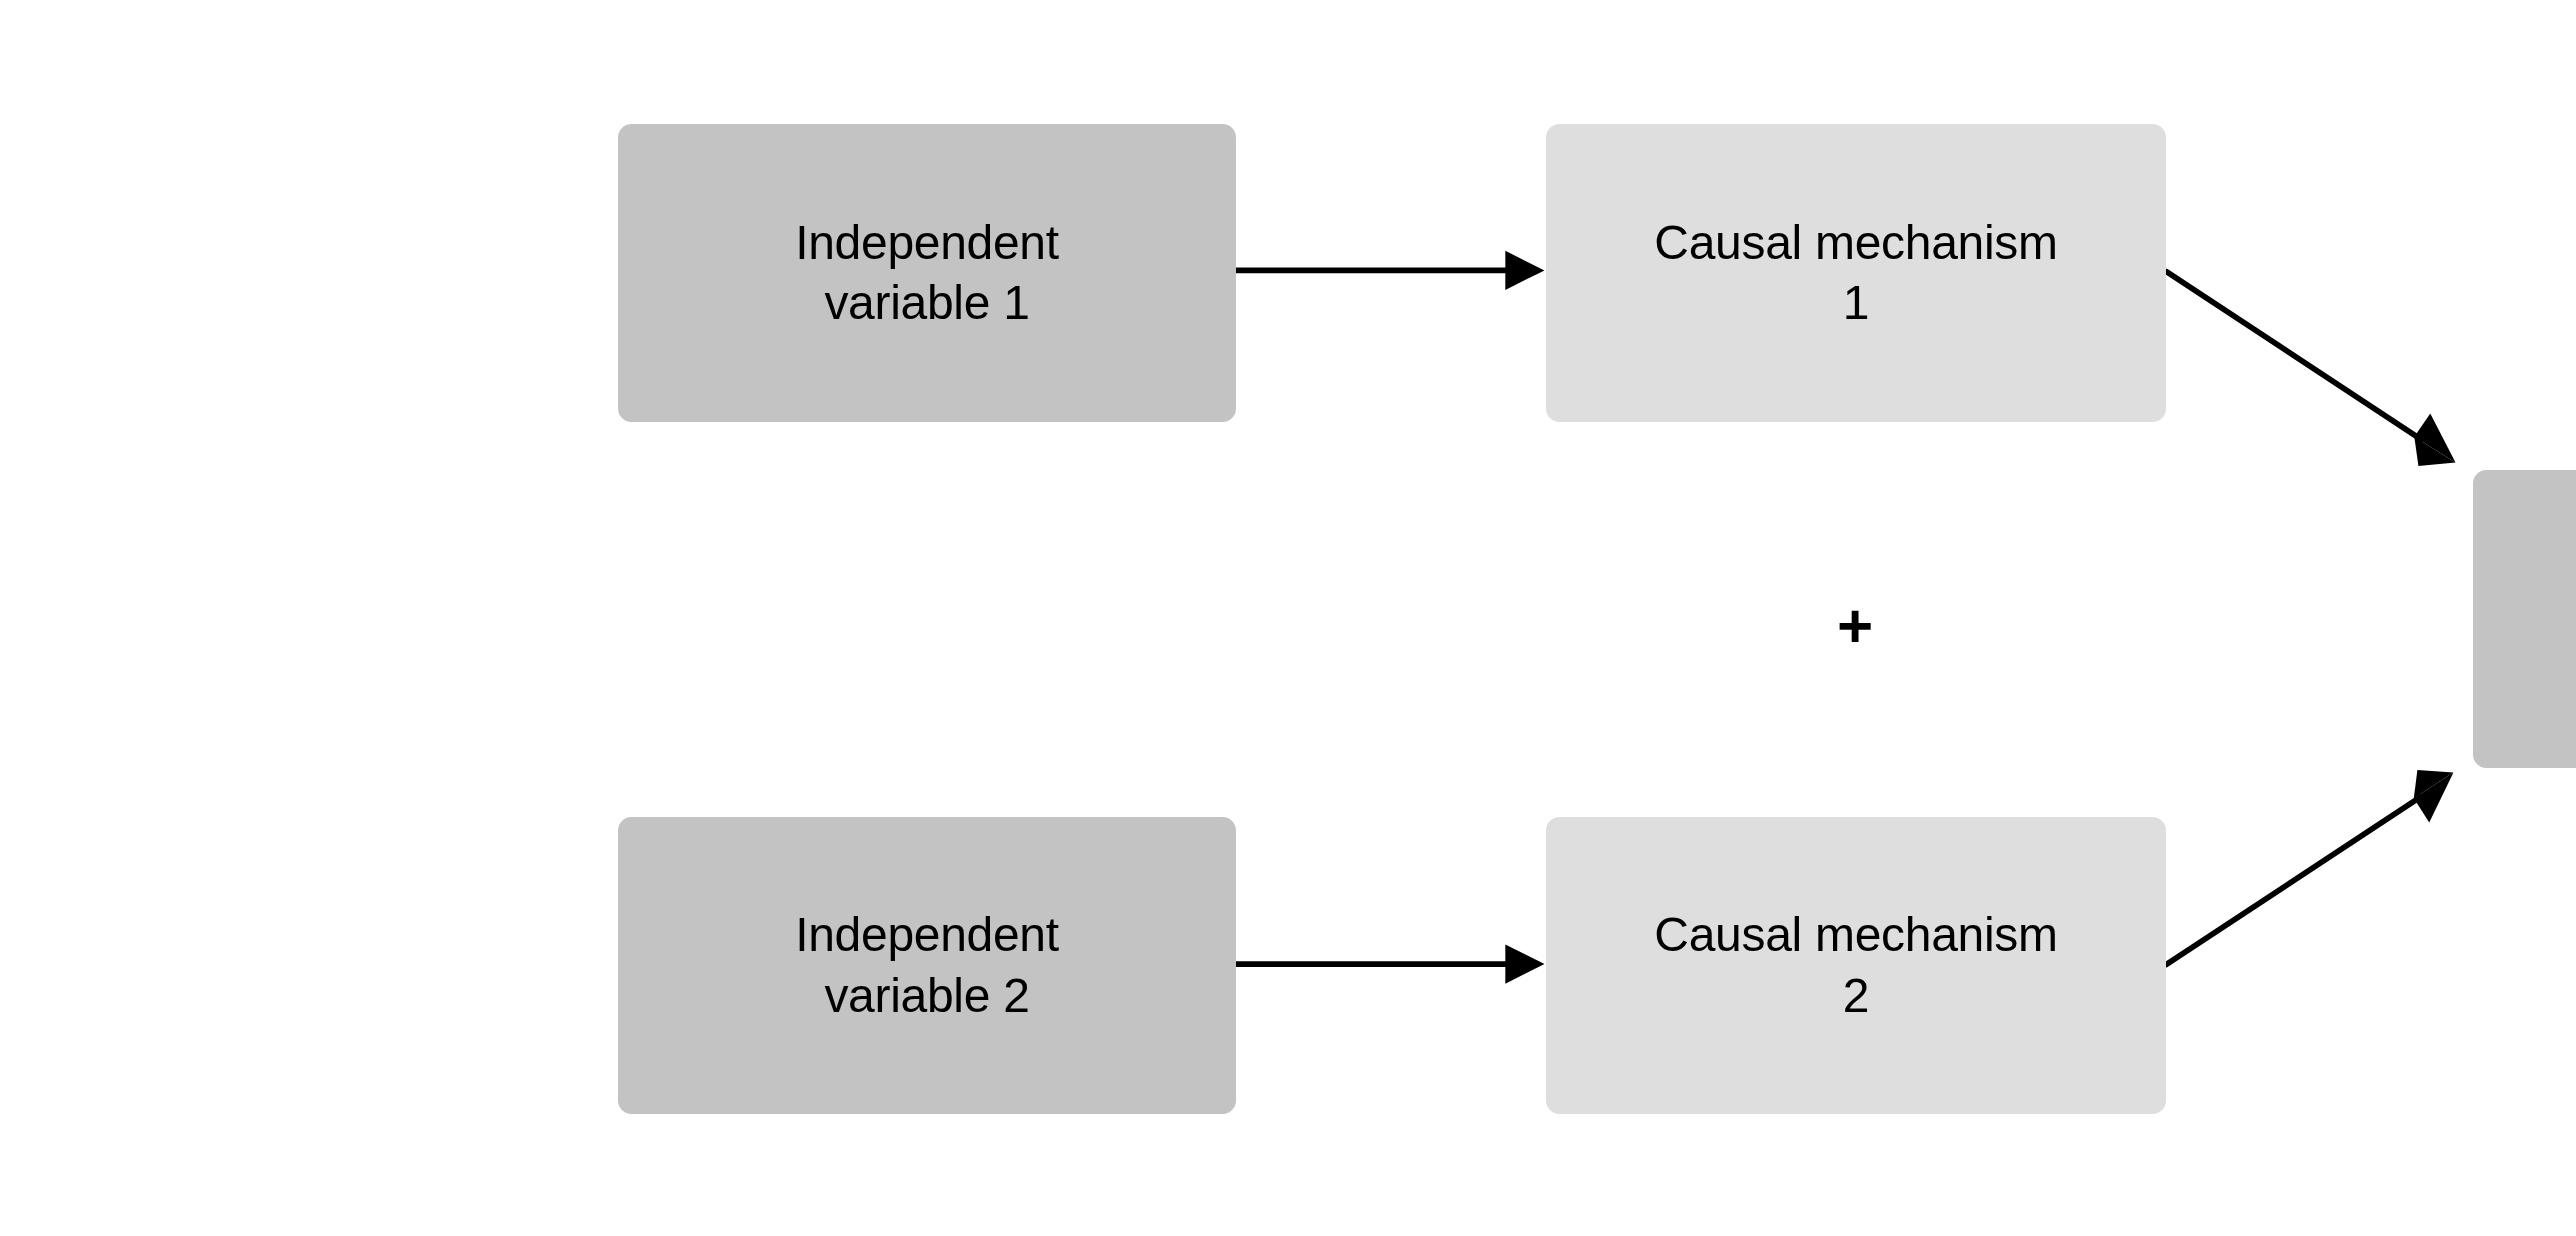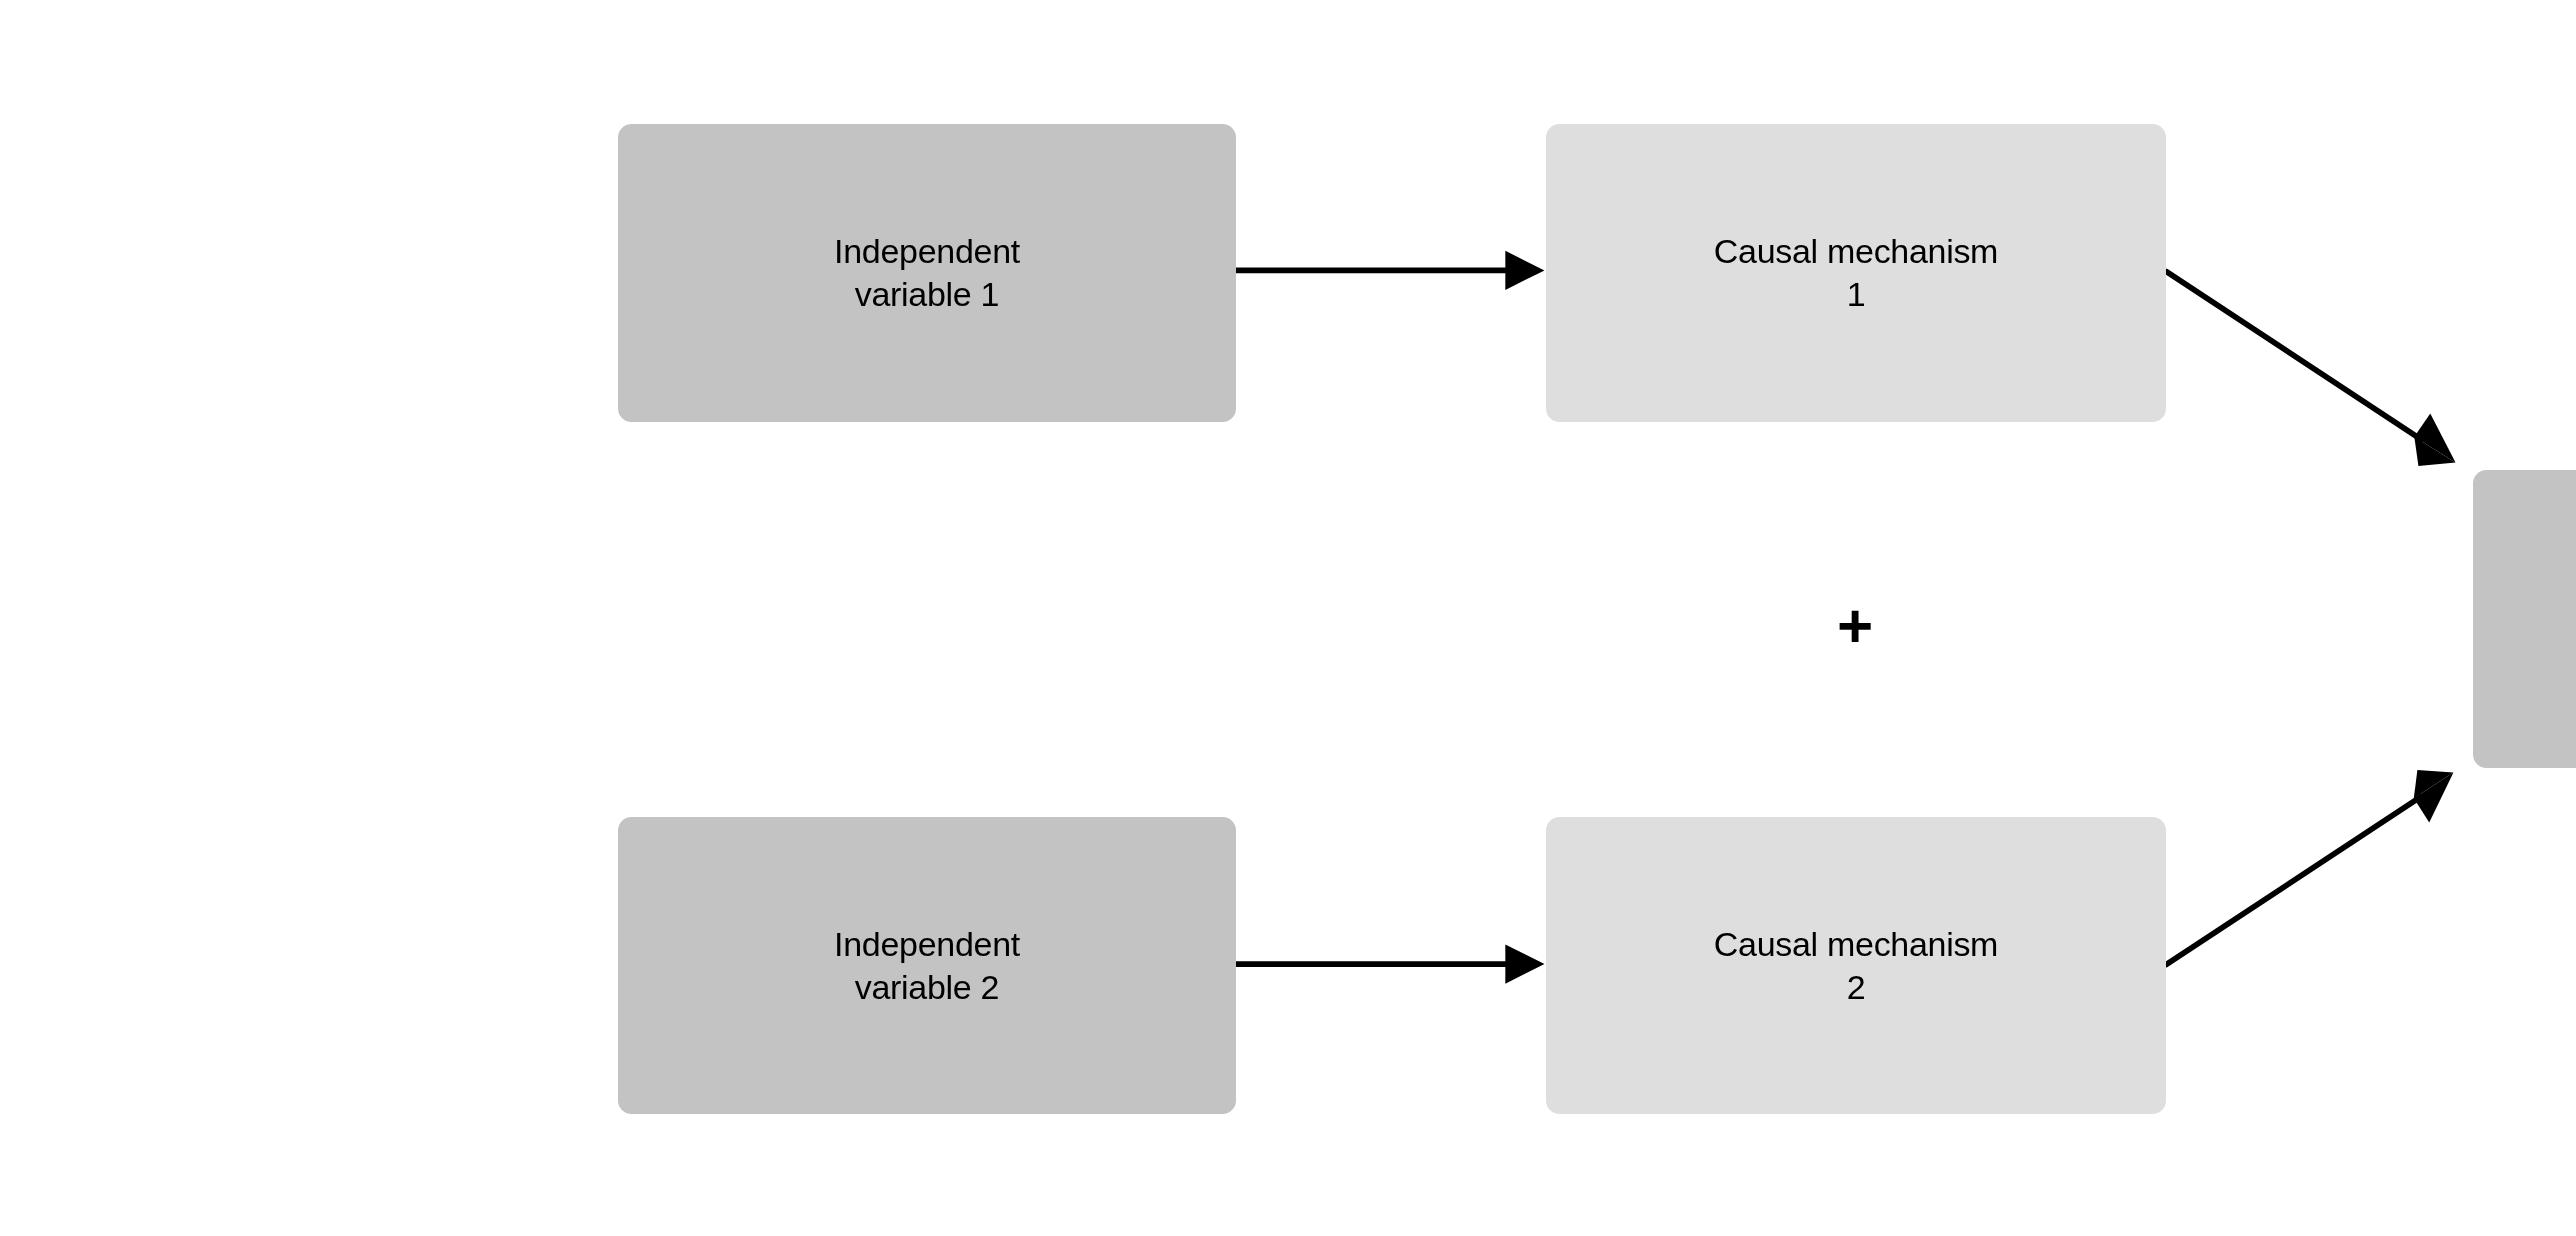--- a/index.html
+++ b/index.html
@@ -21,21 +21,21 @@
   
   .node {
     position: absolute;
     box-sizing: border-box;
     display: flex;
     align-items: center;
     justify-content: center;
     text-align: center;
     border-radius: 13.4px;
     color: #000000;
-    font-size: 34px;
+    font-size: 48px;
     line-height: 1.26;
     letter-spacing: -0.3px;
     font-weight: 400;
     white-space: pre-line;
     font-stretch: condensed;
     padding: 0 20.6px;
   }
   .node-label {
     display: block;
     white-space: pre-line;

